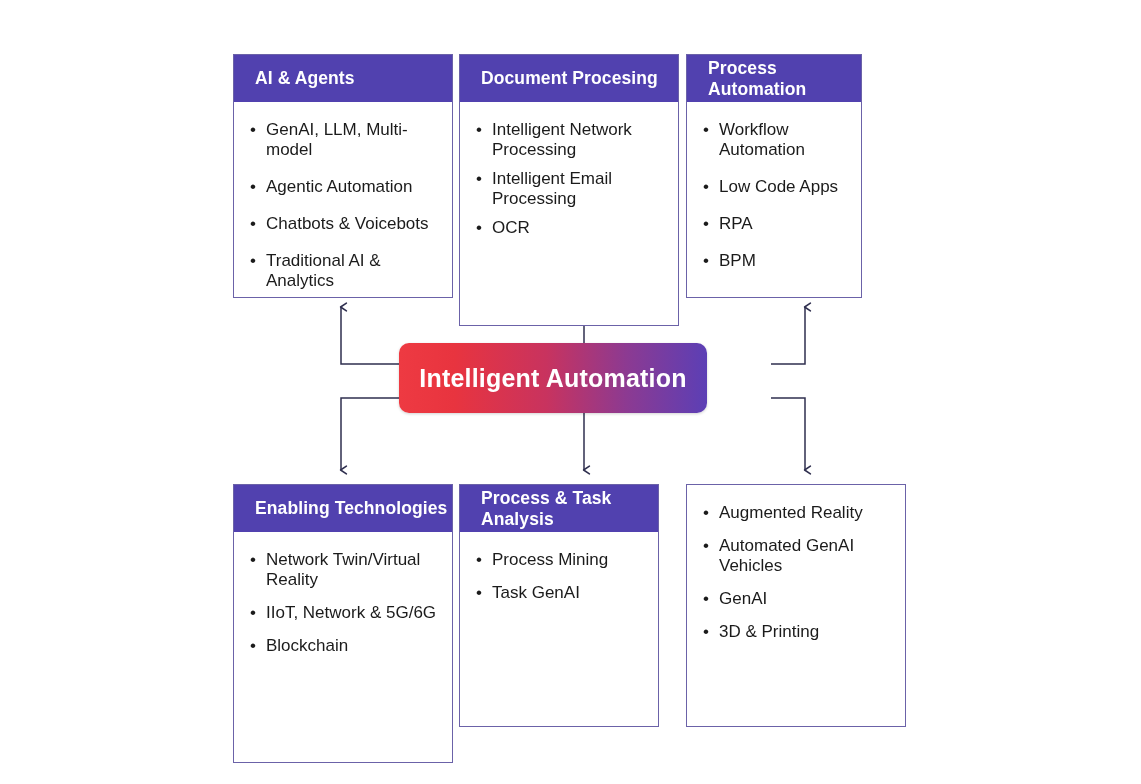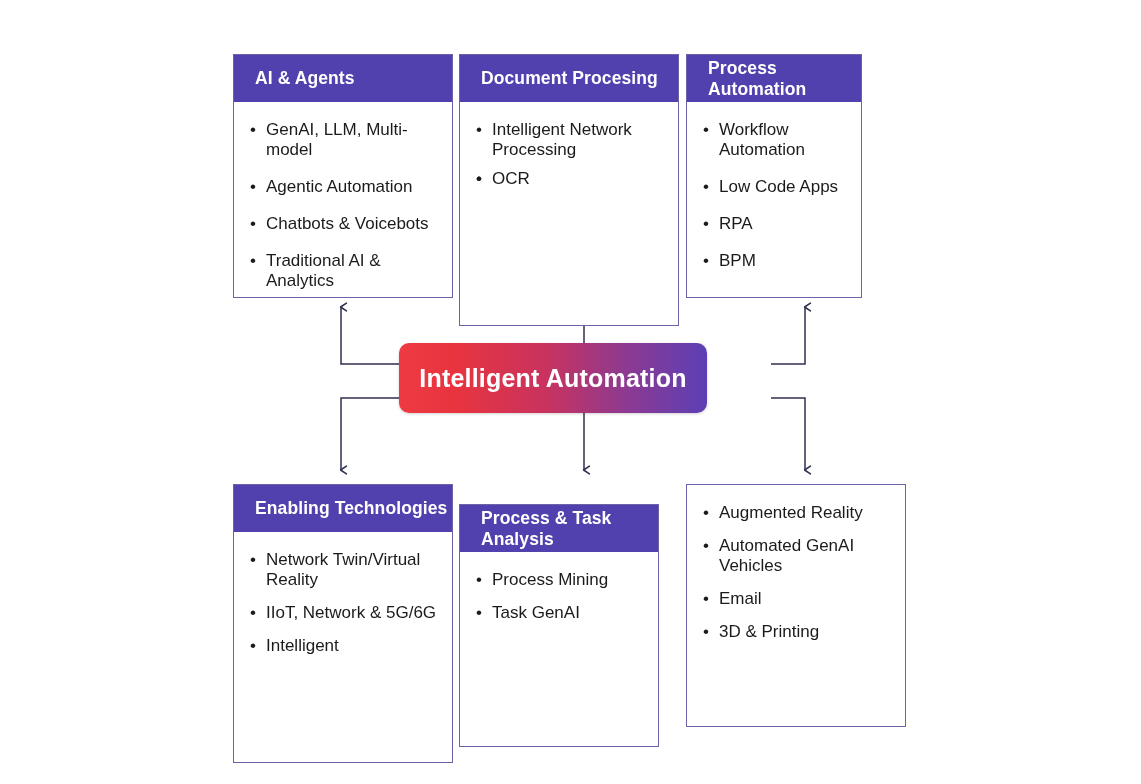--- a/index.html
+++ b/index.html
@@ -169,20 +169,21 @@
   <div class="card tight" style="left:459px; top:54px; width:220px; height:272px;">
     <div class="card-header">Document Procesing</div>
     <div class="card-body">
       <ul class="bullet-list">
         <li class="bullet-item">
           <span class="dot">•</span>
           <span>Intelligent Network Processing</span>
         </li>
         <li class="bullet-item">
           <span class="dot">•</span>
+          <span>Intelligent Email Processing</span>
         </li>
         <li class="bullet-item">
           <span class="dot">•</span>
           <span>OCR</span>
         </li>
       </ul>
     </div>
   </div>
 
   <div class="card" style="left:686px; top:54px; width:176px; height:244px;">
@@ -220,27 +221,27 @@
         <li class="bullet-item">
           <span class="dot">•</span>
           <span>Network Twin/Virtual Reality</span>
         </li>
         <li class="bullet-item">
           <span class="dot">•</span>
           <span>IIoT, Network &amp; 5G/6G</span>
         </li>
         <li class="bullet-item">
           <span class="dot">•</span>
-          <span>Intelligent</span>
-        </li>
-      </ul>
-    </div>
-  </div>
-
-  <div class="card tight-mid" style="left:459px; top:484px; width:200px; height:243px;margin-top:20px;">
+          <span>Blockchain</span>
+        </li>
+      </ul>
+    </div>
+  </div>
+
+  <div class="card tight-mid" style="left:459px; top:484px; width:200px; height:243px;">
     <div class="card-header">Process &amp; Task Analysis</div>
     <div class="card-body">
       <ul class="bullet-list">
         <li class="bullet-item">
           <span class="dot">•</span>
           <span>Process Mining</span>
         </li>
         <li class="bullet-item">
           <span class="dot">•</span>
           <span>Task GenAI</span>
@@ -255,21 +256,21 @@
         <li class="bullet-item">
           <span class="dot">•</span>
           <span>Augmented Reality</span>
         </li>
         <li class="bullet-item" style="max-width:150px;">
           <span class="dot">•</span>
           <span>Automated GenAI Vehicles</span>
         </li>
         <li class="bullet-item">
           <span class="dot">•</span>
-          <span>Email</span>
+          <span>GenAI</span>
         </li>
         <li class="bullet-item">
           <span class="dot">•</span>
           <span>3D &amp; Printing</span>
         </li>
       </ul>
     </div>
   </div>
 
 </div>

